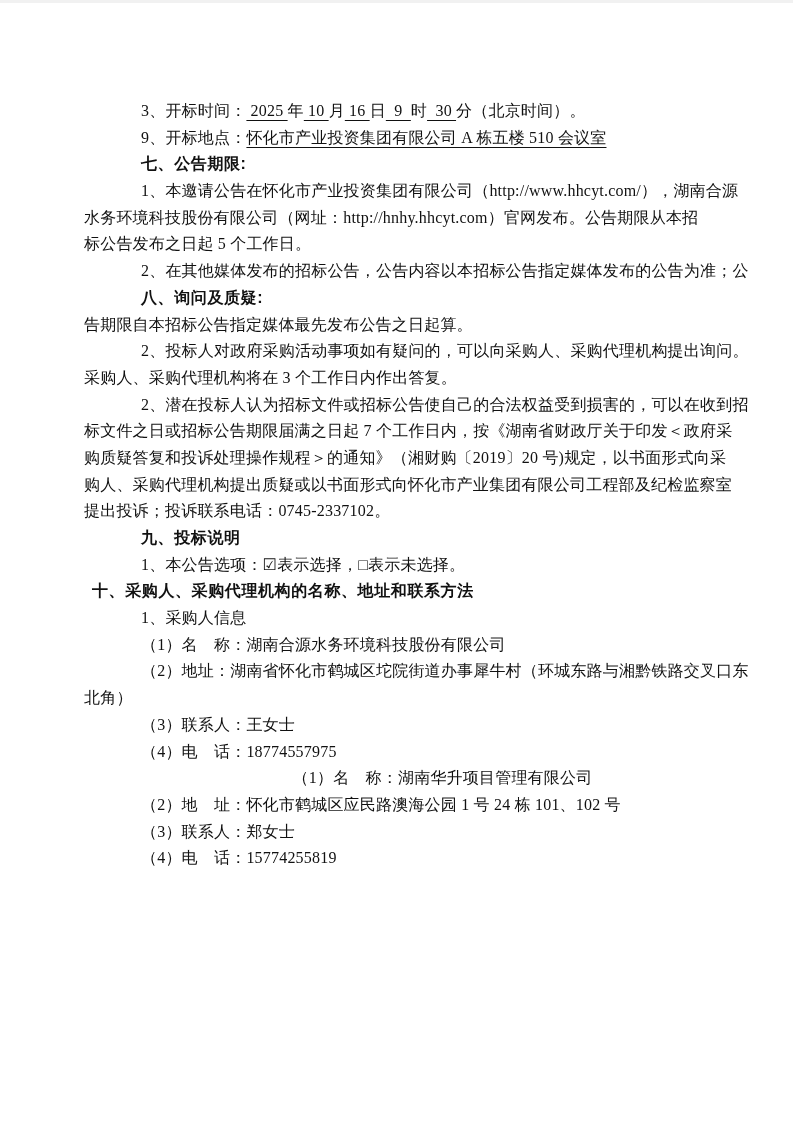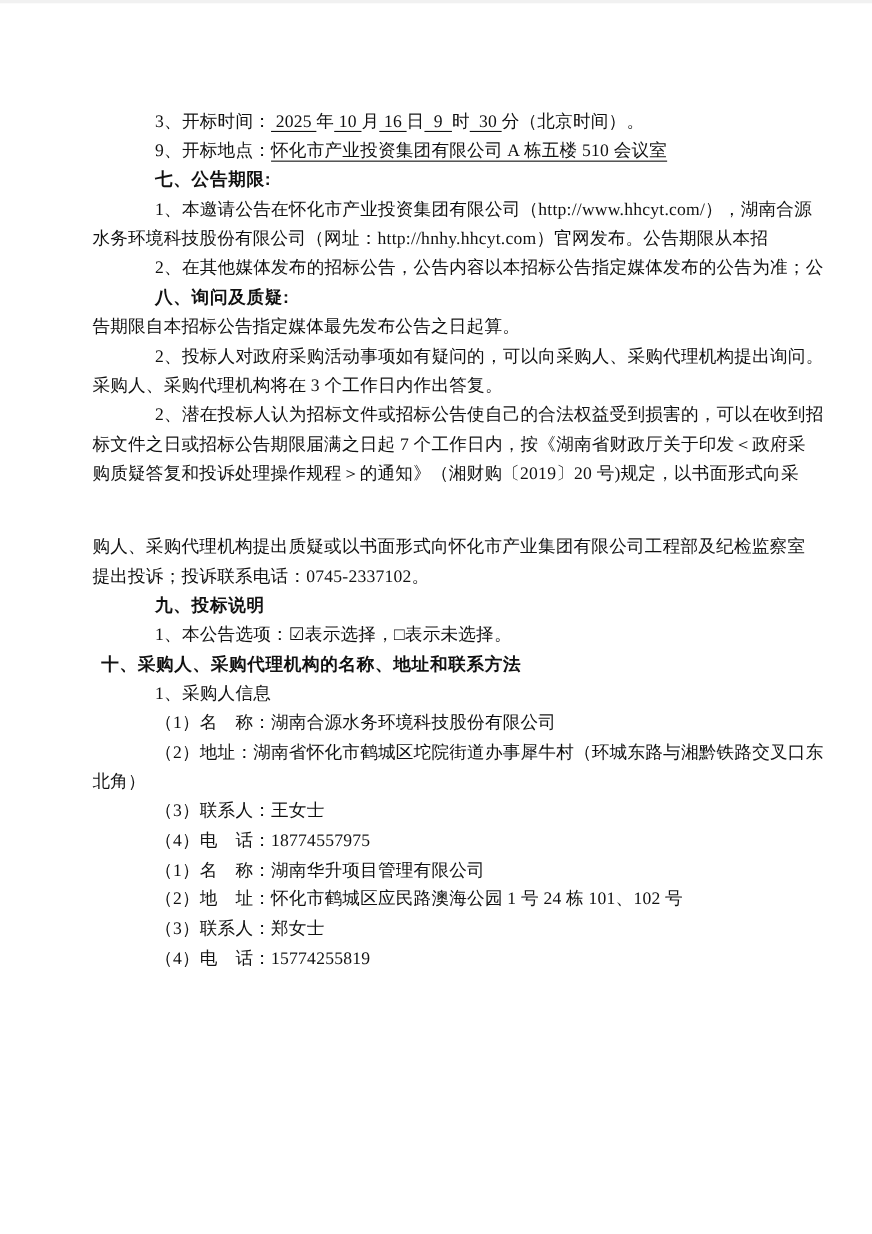--- a/index.html
+++ b/index.html
@@ -51,37 +51,38 @@
 <body>
 
 <div class="canvas">
   <div class="top-edge"></div>
   <div class="doc-body">
       <div class="line" style="padding-left: 57px;"><span>3、开标时间：</span><span class="u">&nbsp;2025&nbsp;</span><span>年</span><span class="u">&nbsp;10&nbsp;</span><span>月</span><span class="u">&nbsp;16&nbsp;</span><span>日</span><span class="u">&nbsp;&nbsp;9&nbsp;&nbsp;</span><span>时</span><span class="u">&nbsp;&nbsp;30&nbsp;</span><span>分（北京时间）。</span></div>
       <div class="line" style="padding-left: 57px;"><span>9、开标地点：</span><span class="u">怀化市产业投资集团有限公司 A 栋五楼 510 会议室</span></div>
       <div class="line bold" style="padding-left: 57px;"><span>七、公告期限:</span></div>
       <div class="line" style="padding-left: 57px;"><span>1、本邀请公告在怀化市产业投资集团有限公司（http://www.hhcyt.com/），湖南合源</span></div>
       <div class="line" style="padding-left: 0px;"><span>水务环境科技股份有限公司（网址：http://hnhy.hhcyt.com）官网发布。公告期限从本招</span></div>
+      <div class="line" style="padding-left: 0px;"><span>标公告发布之日起 5 个工作日。</span></div>
       <div class="line" style="padding-left: 57px;"><span>2、在其他媒体发布的招标公告，公告内容以本招标公告指定媒体发布的公告为准；公</span></div>
       <div class="line bold" style="padding-left: 57px;"><span>八、询问及质疑:</span></div>
       <div class="line" style="padding-left: 0px;"><span>告期限自本招标公告指定媒体最先发布公告之日起算。</span></div>
       <div class="line" style="padding-left: 57px;"><span>2、投标人对政府采购活动事项如有疑问的，可以向采购人、采购代理机构提出询问。</span></div>
       <div class="line" style="padding-left: 0px;"><span>采购人、采购代理机构将在 3 个工作日内作出答复。</span></div>
       <div class="line" style="padding-left: 57px;"><span>2、潜在投标人认为招标文件或招标公告使自己的合法权益受到损害的，可以在收到招</span></div>
       <div class="line" style="padding-left: 0px;"><span>标文件之日或招标公告期限届满之日起 7 个工作日内，按《湖南省财政厅关于印发＜政府采</span></div>
       <div class="line" style="padding-left: 0px;"><span>购质疑答复和投诉处理操作规程＞的通知》（湘财购〔2019〕20 号)规定，以书面形式向采</span></div>
-      <div class="line" style="padding-left: 0px; margin-top: 40px;"><span>购人、采购代理机构提出质疑或以书面形式向怀化市产业集团有限公司工程部及纪检监察室</span></div>
+      <div class="line" style="padding-left: 0px;"><span>购人、采购代理机构提出质疑或以书面形式向怀化市产业集团有限公司工程部及纪检监察室</span></div>
       <div class="line" style="padding-left: 0px;"><span>提出投诉；投诉联系电话：0745-2337102。</span></div>
       <div class="line bold" style="padding-left: 57px;"><span>九、投标说明</span></div>
       <div class="line" style="padding-left: 57px;"><span>1、本公告选项：</span><span>☑</span><span>表示选择，</span><span>□</span><span>表示未选择。</span></div>
       <div class="line bold" style="padding-left: 8px;"><span>十、采购人、采购代理机构的名称、地址和联系方法</span></div>
       <div class="line" style="padding-left: 57px;"><span>1、采购人信息</span></div>
       <div class="line" style="padding-left: 57px;"><span>（1）名　称：湖南合源水务环境科技股份有限公司</span></div>
       <div class="line" style="padding-left: 57px;"><span>（2）地址：湖南省怀化市鹤城区坨院街道办事犀牛村（环城东路与湘黔铁路交叉口东</span></div>
       <div class="line" style="padding-left: 0px;"><span>北角）</span></div>
       <div class="line" style="padding-left: 57px;"><span>（3）联系人：王女士</span></div>
       <div class="line" style="padding-left: 57px;"><span>（4）电　话：18774557975</span></div>
-      <div class="line" style="padding-left: 57px;"><span>（1）名　称：湖南华升项目管理有限公司</span></div>
+      <div class="line" style="padding-left: 57px; text-align: center;"><span>（1）名　称：湖南华升项目管理有限公司</span></div>
       <div class="line" style="padding-left: 57px;"><span>（2）地　址：怀化市鹤城区应民路澳海公园 1 号 24 栋 101、102 号</span></div>
       <div class="line" style="padding-left: 57px;"><span>（3）联系人：郑女士</span></div>
       <div class="line" style="padding-left: 57px;"><span>（4）电　话：15774255819</span></div>
     </div>
 </div>
 
 </body></html>

